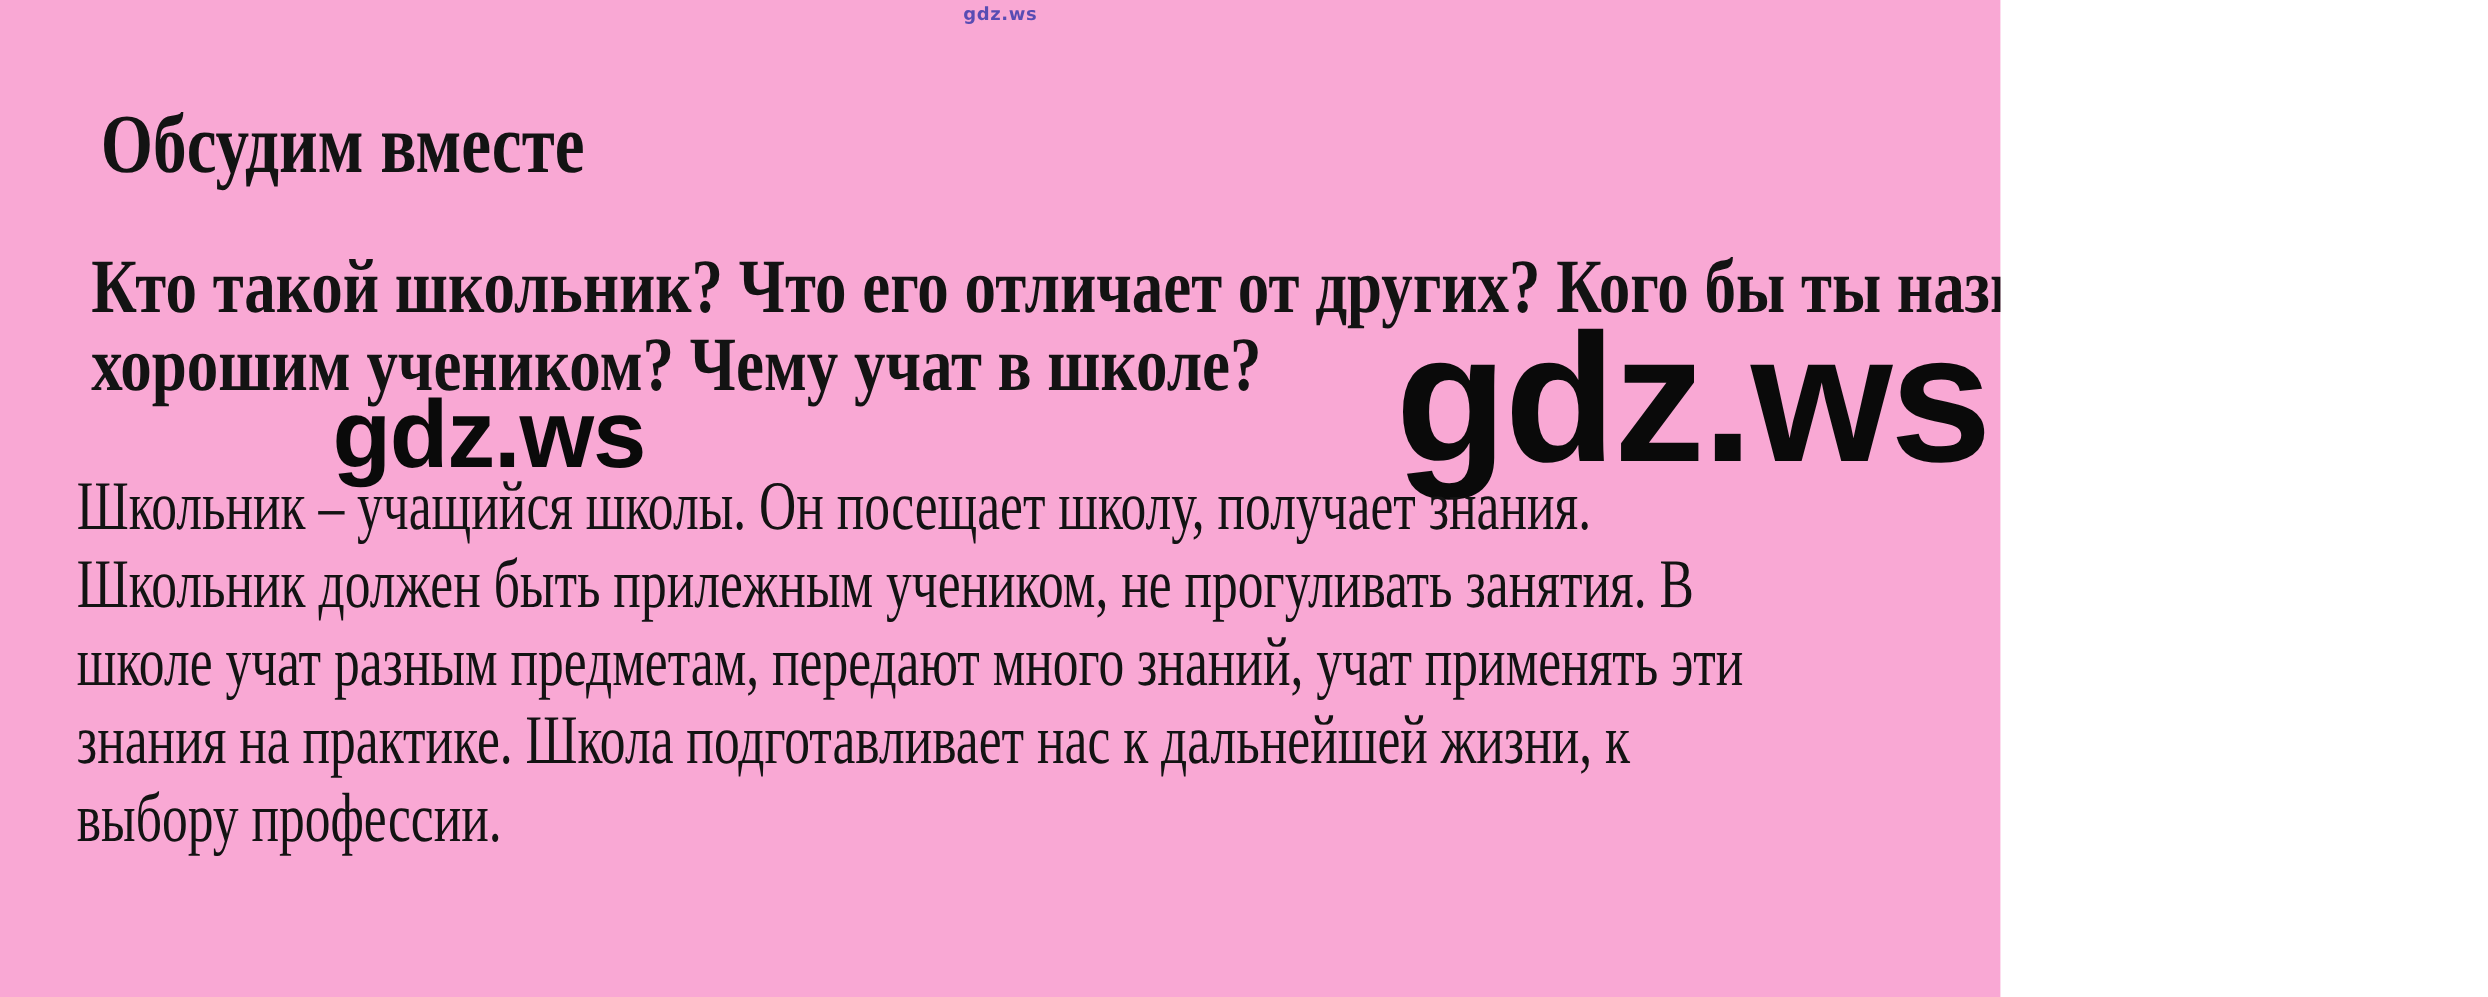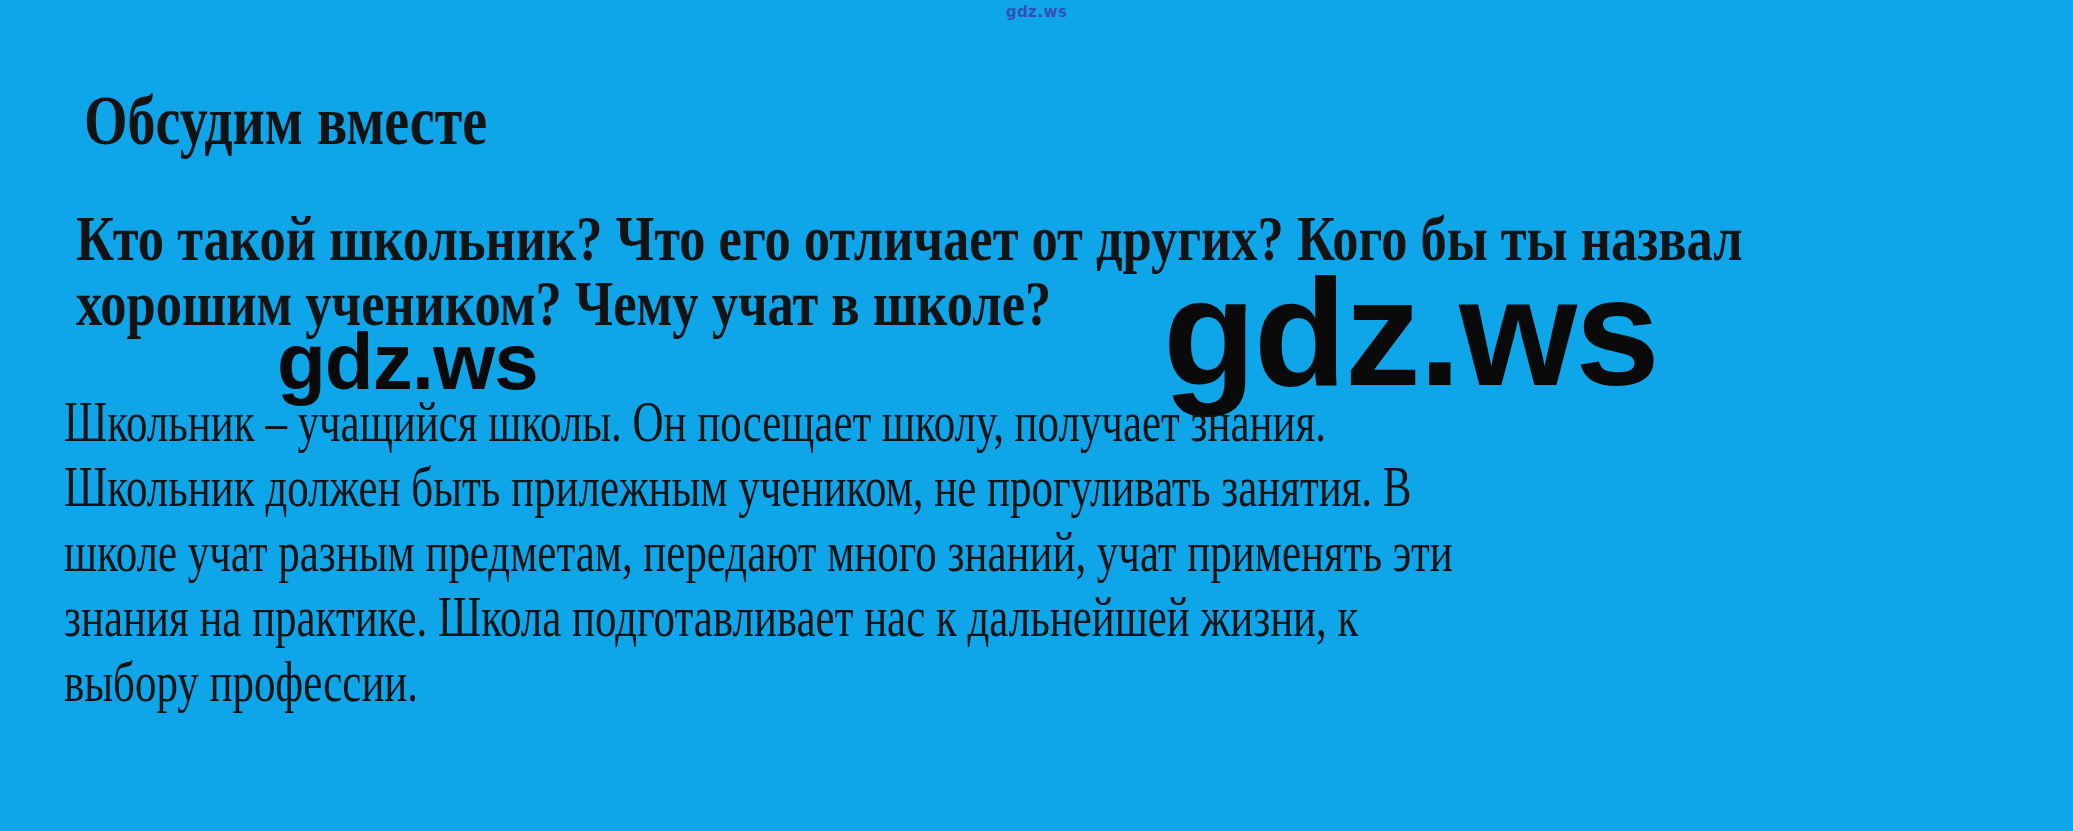--- a/index.html
+++ b/index.html
@@ -2,23 +2,23 @@
 <html><head>
 <meta charset="utf-8">
 <style>
   html, body {
     margin: 0;
     padding: 0;
     background: #ffffff;
   }
   .page {
     position: relative;
-    width: 2073px;
+    width: 1667px;
     height: 831px;
-    background: #0ea5e9;
+    background: #f9a8d4;
     overflow: hidden;
     color: #131313;
   }
 
   
   .wm-top {
     position: absolute;
     top: 3px;
     left: 50%;
     transform: translateX(-50%);

